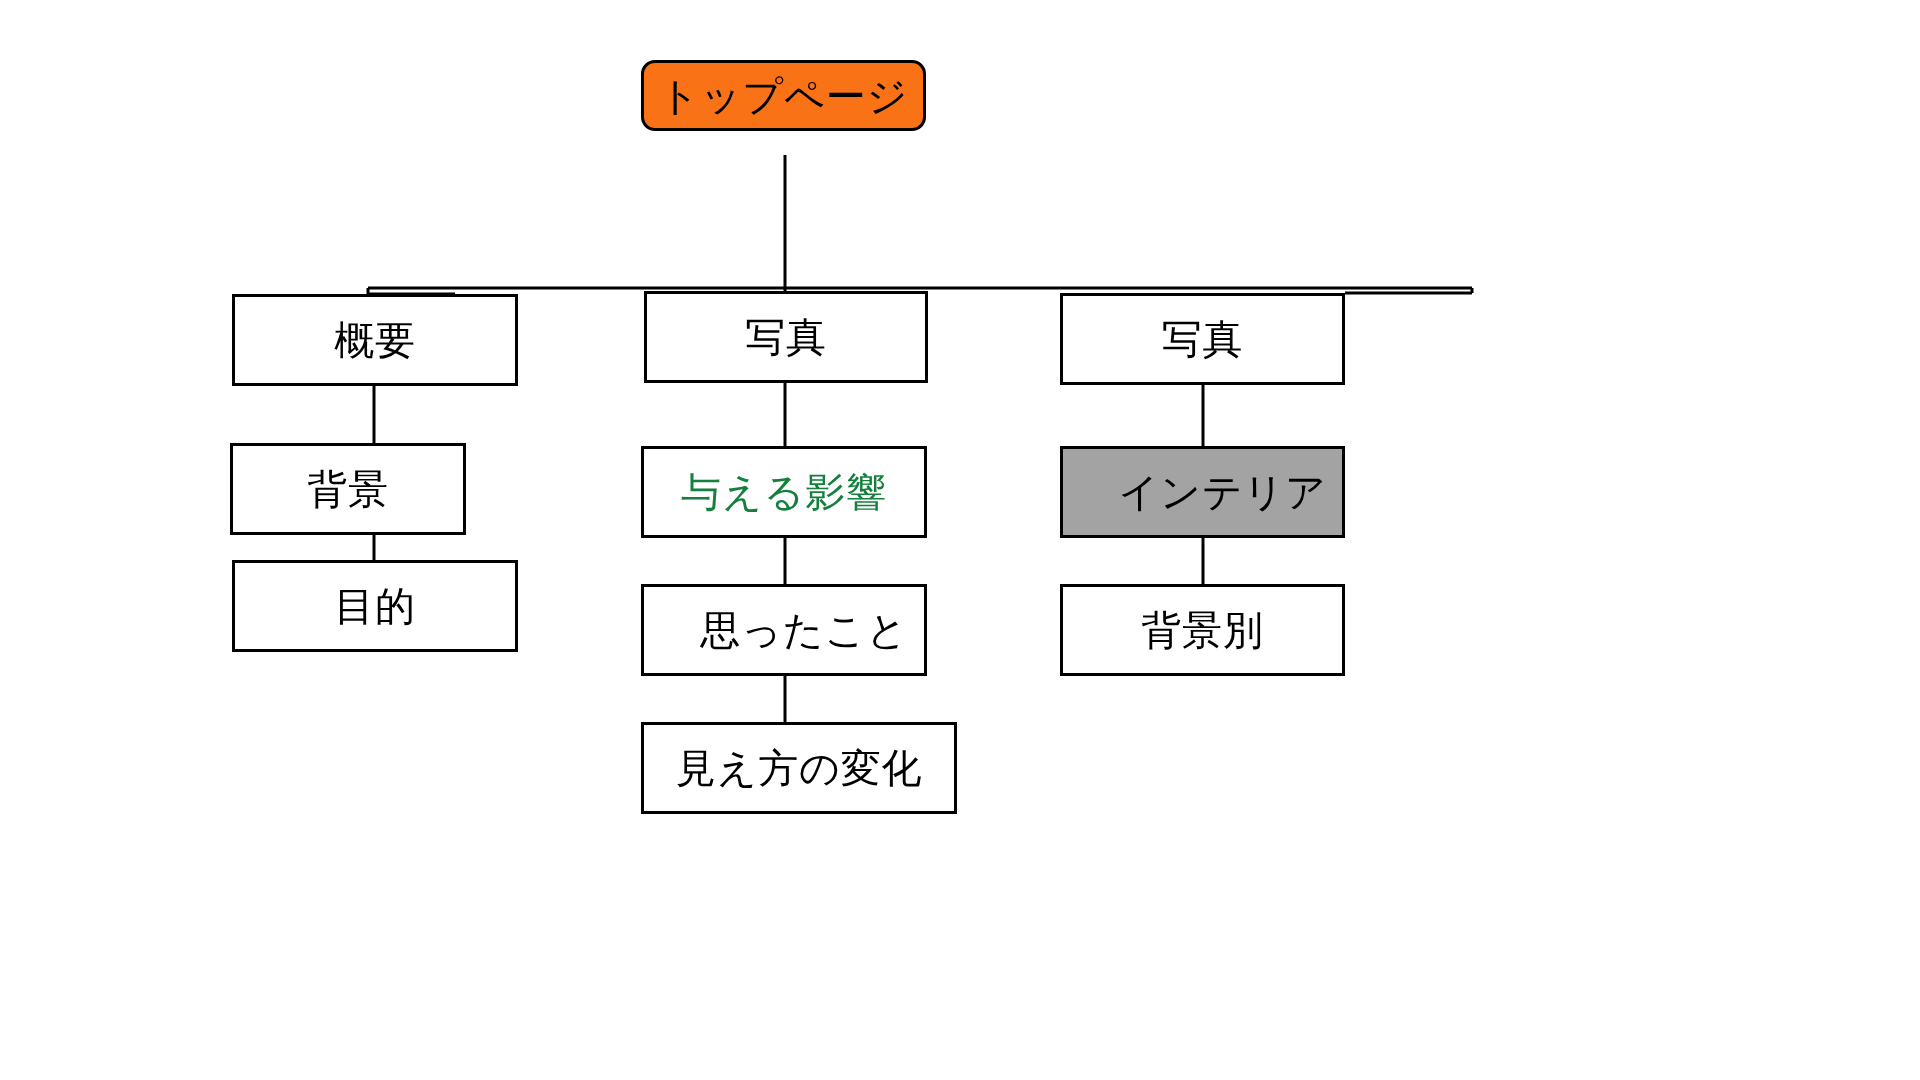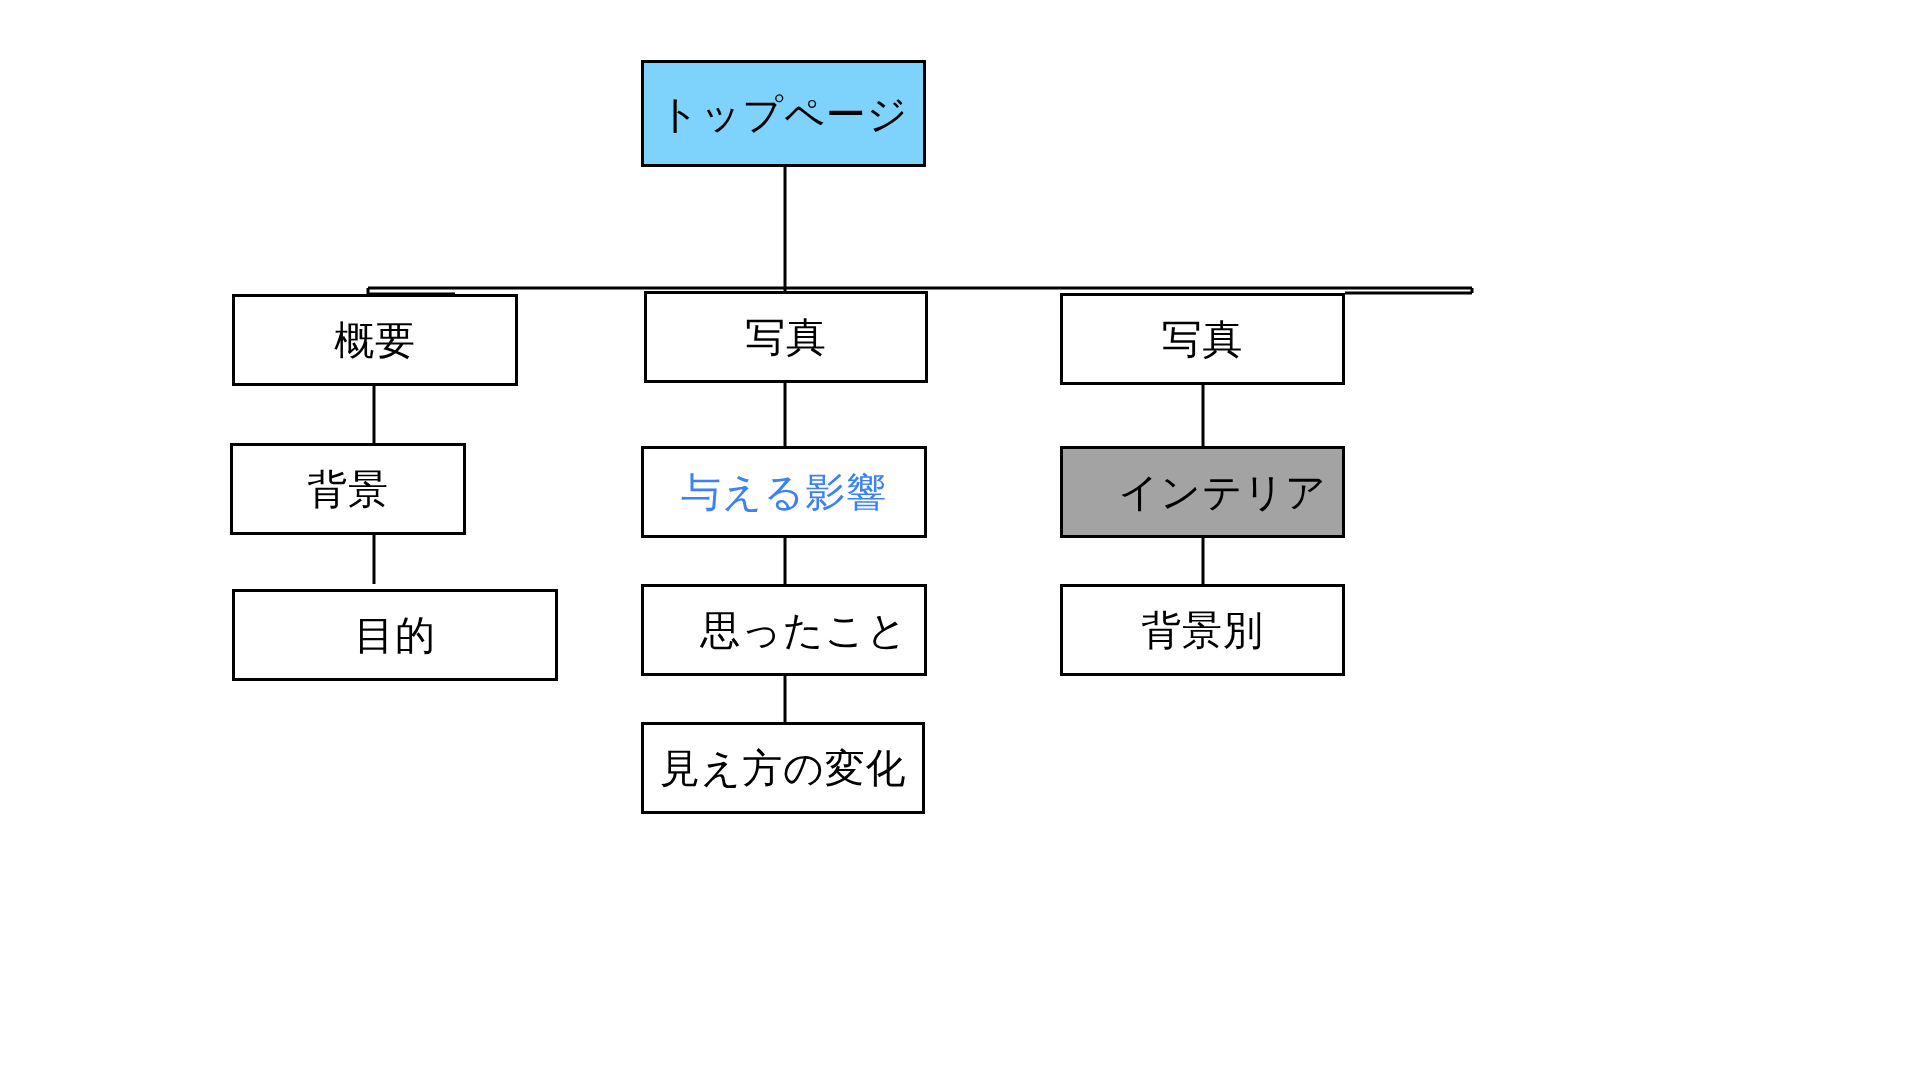--- a/index.html
+++ b/index.html
@@ -65,42 +65,42 @@
         <line x1="374" y1="535" x2="374" y2="584"></line>
         <line x1="785" y1="383" x2="785" y2="446"></line>
         <line x1="785" y1="538" x2="785" y2="584"></line>
         <line x1="785" y1="676" x2="785" y2="722"></line>
         <line x1="1203" y1="385" x2="1203" y2="446"></line>
         <line x1="1203" y1="538" x2="1203" y2="584"></line>
       </g>
   </svg>
 
   <div id="nodes-layer">
-      <div class="node-box" style="left: 641px; top: 60px; width: 285px; height: 107px; background: #7dd3fc; border-color: rgb(0, 0, 0);">
+      <div class="node-box" style="left: 641px; top: 60px; width: 285px; height: 71px; background: #f97316; border-color: rgb(0, 0, 0); border-radius: 14px;">
         <span class="node-label" style="color: rgb(0, 0, 0);">トップページ</span>
       </div>
       <div class="node-box" style="left: 232px; top: 294px; width: 286px; height: 92px; background: rgb(255, 255, 255); border-color: rgb(0, 0, 0); text-align: right;">
         <span class="node-label" style="color: rgb(0, 0, 0);">概要</span>
       </div>
       <div class="node-box" style="left: 230px; top: 443px; width: 236px; height: 92px; background: rgb(255, 255, 255); border-color: rgb(0, 0, 0);">
         <span class="node-label" style="color: rgb(0, 0, 0);">背景</span>
       </div>
-      <div class="node-box" style="left: 232px; top: 589px; width: 326px; height: 92px; background: rgb(255, 255, 255); border-color: rgb(0, 0, 0);">
+      <div class="node-box" style="left: 232px; top: 560px; width: 286px; height: 92px; background: rgb(255, 255, 255); border-color: rgb(0, 0, 0);">
         <span class="node-label" style="color: rgb(0, 0, 0);">目的</span>
       </div>
       <div class="node-box" style="left: 644px; top: 291px; width: 284px; height: 92px; background: rgb(255, 255, 255); border-color: rgb(0, 0, 0);">
         <span class="node-label" style="color: rgb(0, 0, 0);">写真</span>
       </div>
       <div class="node-box" style="left: 641px; top: 446px; width: 286px; height: 92px; background: rgb(255, 255, 255); border-color: rgb(0, 0, 0);">
-        <span class="node-label" style="color: #3b82f6;">与える影響</span>
+        <span class="node-label" style="color: #15803d;">与える影響</span>
       </div>
       <div class="node-box" style="left: 641px; top: 584px; width: 286px; height: 92px; background: rgb(255, 255, 255); border-color: rgb(0, 0, 0); padding-left: 40px;">
         <span class="node-label" style="color: rgb(0, 0, 0);">思ったこと</span>
       </div>
-      <div class="node-box" style="left: 641px; top: 722px; width: 284px; height: 92px; background: rgb(255, 255, 255); border-color: rgb(0, 0, 0);">
+      <div class="node-box" style="left: 641px; top: 722px; width: 316px; height: 92px; background: rgb(255, 255, 255); border-color: rgb(0, 0, 0);">
         <span class="node-label" style="color: rgb(0, 0, 0);">見え方の変化</span>
       </div>
       <div class="node-box" style="left: 1060px; top: 293px; width: 285px; height: 92px; background: rgb(255, 255, 255); border-color: rgb(0, 0, 0);">
         <span class="node-label" style="color: rgb(0, 0, 0);">写真</span>
       </div>
       <div class="node-box" style="left: 1060px; top: 446px; width: 285px; height: 92px; background: #a3a3a3; border-color: rgb(0, 0, 0); padding-left: 40px;">
         <span class="node-label" style="color: rgb(0, 0, 0);">インテリア</span>
       </div>
       <div class="node-box" style="left: 1060px; top: 584px; width: 285px; height: 92px; background: rgb(255, 255, 255); border-color: rgb(0, 0, 0);">
         <span class="node-label" style="color: rgb(0, 0, 0);">背景別</span>

